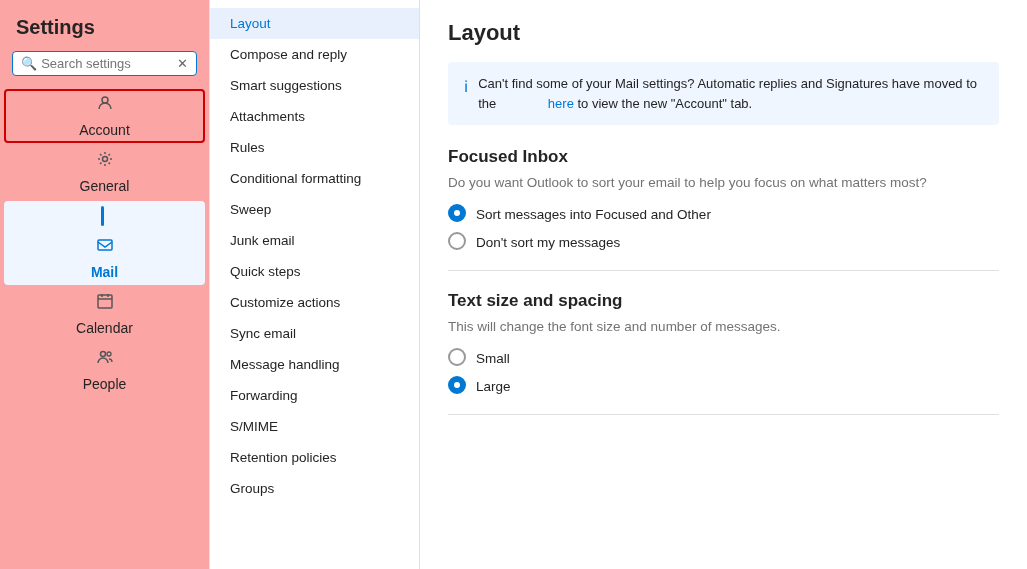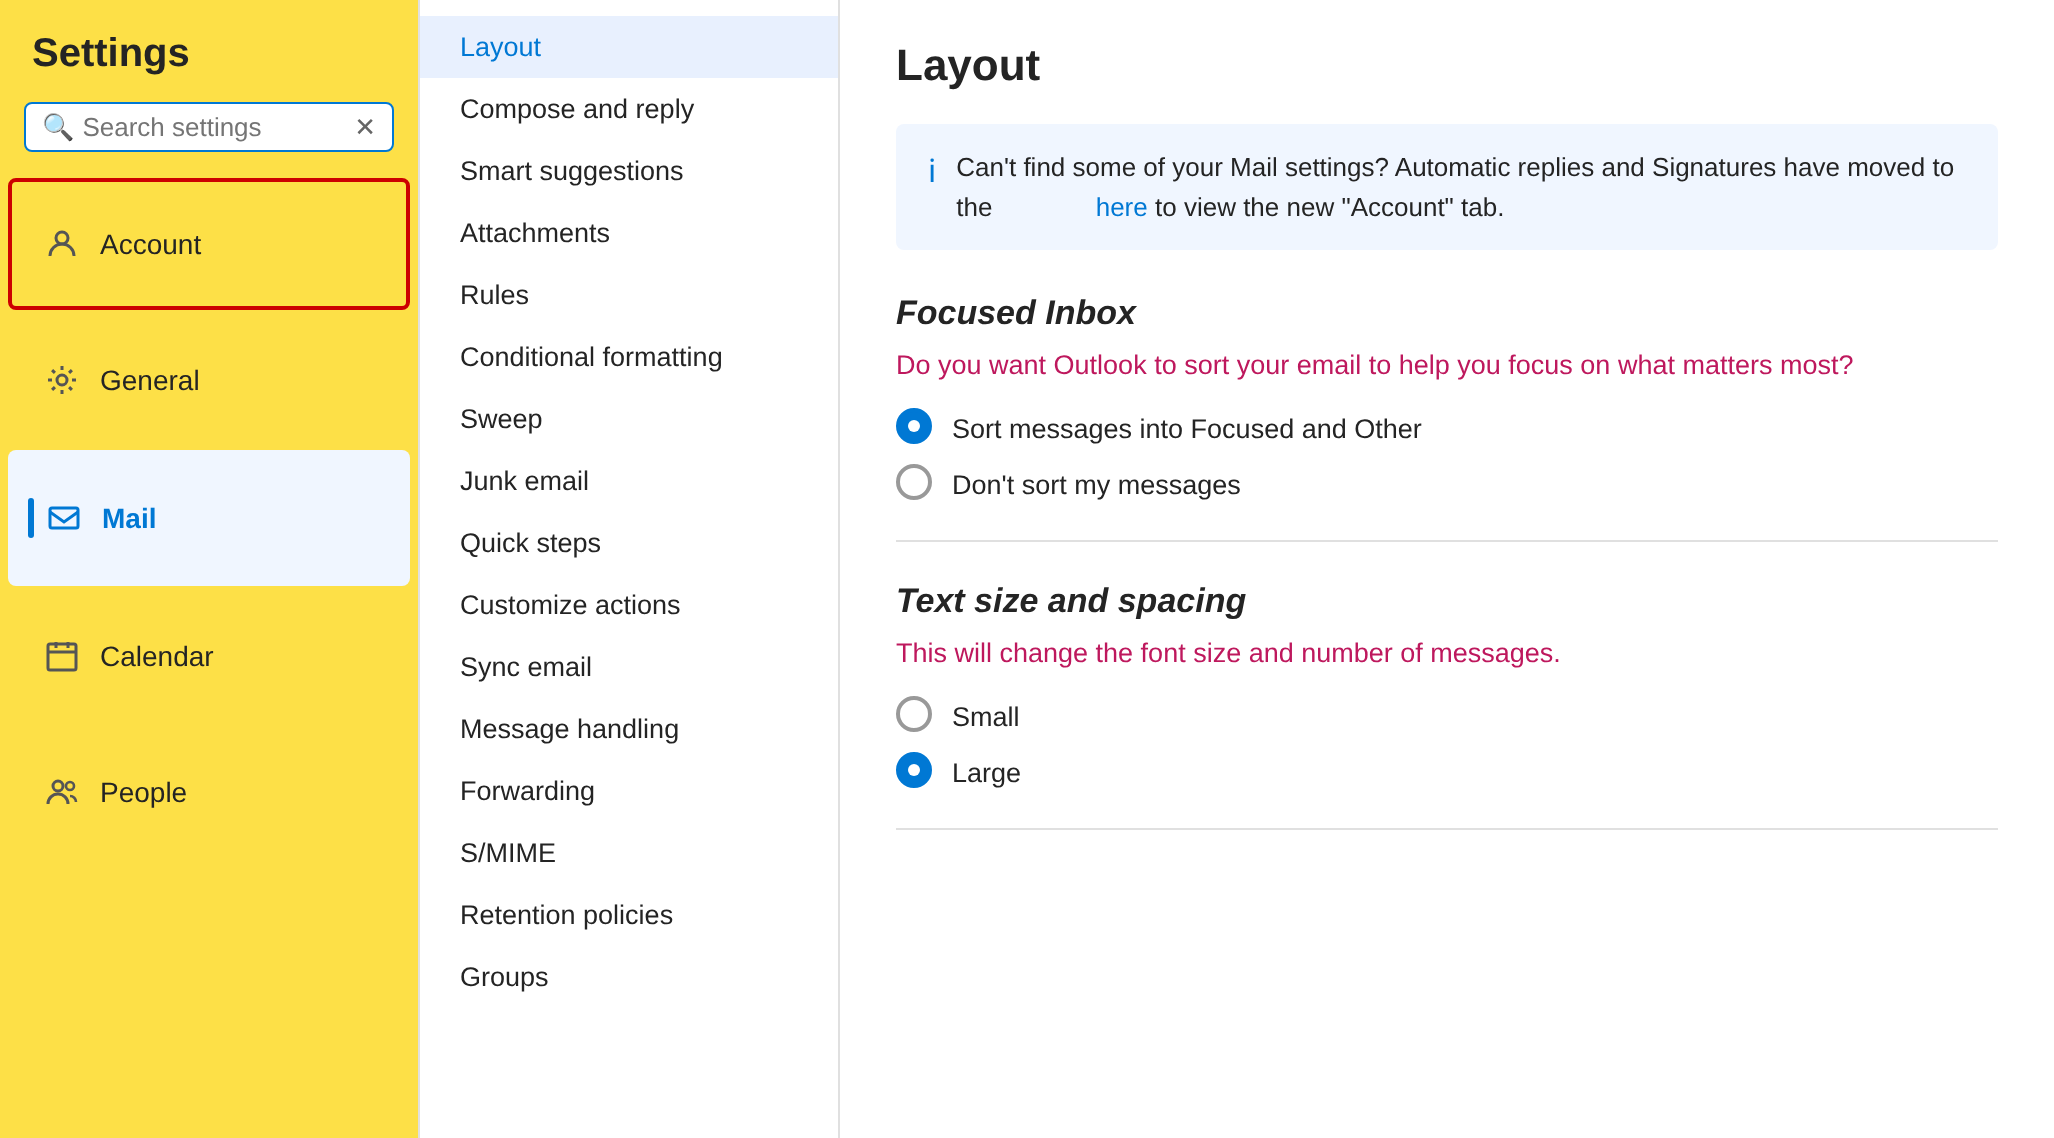--- a/index.html
+++ b/index.html
@@ -2,21 +2,21 @@
 <html><head>
   <meta charset="utf-8">
   <style>
     * { box-sizing: border-box; margin: 0; padding: 0; }
     body { font-family: 'Segoe UI', Arial, sans-serif; font-size: 14px; color: #242424; background: #fff; display: flex; height: 569px; overflow: hidden; }
 
     
     .sidebar {
       width: 210px;
       min-width: 210px;
-      background: #fde047;
+      background: #fca5a5;
       border-right: 1px solid #e0e0e0;
       display: flex;
       flex-direction: column;
       padding: 16px 0 0 0;
     }
     .sidebar-title {
       font-size: 20px;
       font-weight: 600;
       padding: 0 16px 12px 16px;
       color: #242424;
@@ -37,28 +37,29 @@
       width: 100%;
       color: #242424;
       background: transparent;
     }
     .search-icon { color: #666; font-size: 13px; margin-right: 4px; }
     .search-clear { color: #666; font-size: 13px; cursor: pointer; margin-left: 4px; }
 
     .nav-item {
       display: flex;
       align-items: center;
-      padding: 22px 16px;
+      padding: 3px 16px;
       cursor: pointer;
       border-radius: 4px;
       margin: 1px 4px;
       gap: 10px;
       font-size: 14px;
       color: #242424;
       border: 2px solid transparent;
+      flex-direction: column;
     }
     .nav-item.active-mail {
       font-weight: 600;
     }
     .nav-item.account-item {
       border: 2px solid #c00;
       border-radius: 4px;
     }
     .nav-icon { width: 18px; height: 18px; display: flex; align-items: center; justify-content: center; color: #555; flex-shrink: 0; }
     .nav-item.active-mail .nav-icon { color: #0078d4; }
@@ -118,25 +119,24 @@
     }
     .info-icon { color: #0078d4; font-size: 16px; flex-shrink: 0; margin-top: 1px; }
     .info-banner a { color: #0078d4; text-decoration: none; padding-left: 48px; }
 
     
     .section-title {
       font-size: 17px;
       font-weight: 600;
       margin-bottom: 8px;
       color: #242424;
-      font-style: italic;
     }
     .section-desc {
       font-size: 13.5px;
-      color: #be185d;
+      color: #737373;
       margin-bottom: 14px;
     }
     .section-divider {
       border: none;
       border-top: 1px solid #e0e0e0;
       margin: 20px 0;
     }
 
     
     .radio-option {

